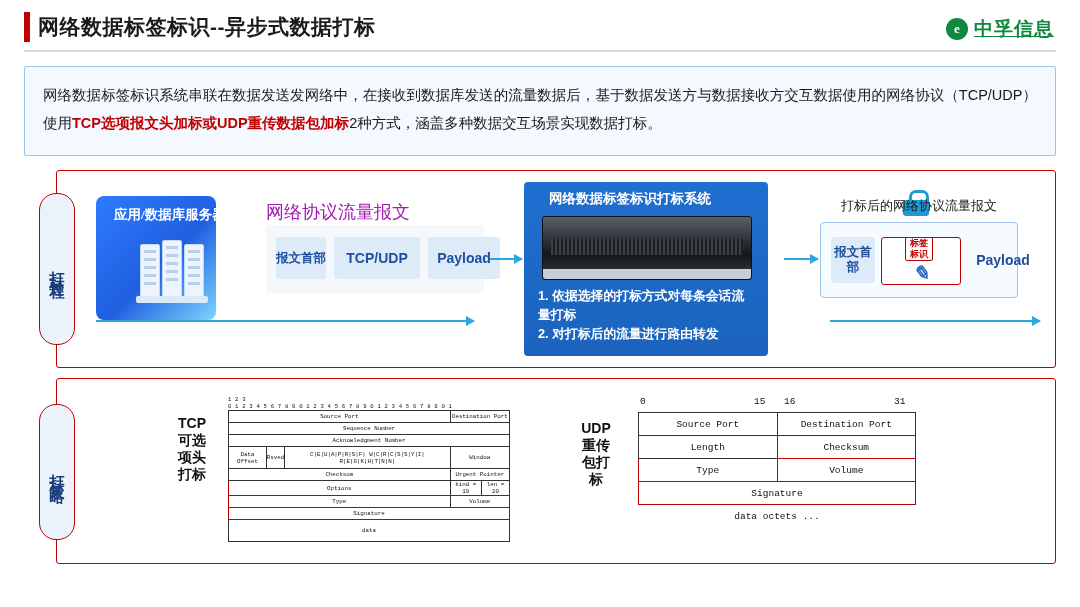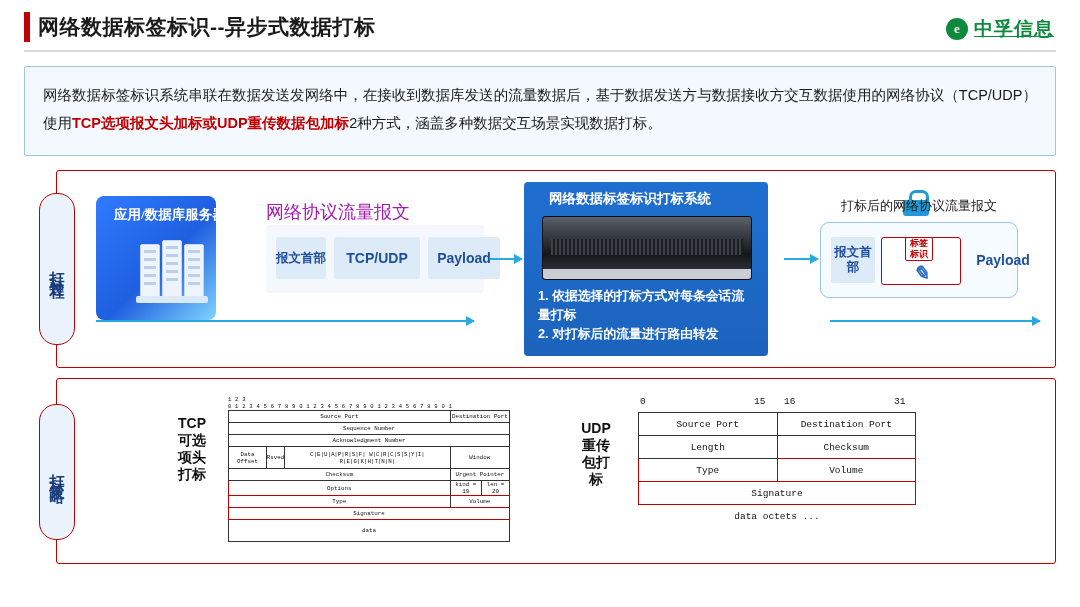--- a/index.html
+++ b/index.html
@@ -59,21 +59,21 @@
   .sys-card{position:absolute;left:524px;top:182px;width:244px;height:174px;background:#1f6fd0;border-radius:4px;
       background:linear-gradient(180deg,#1f6fd0 0%,#1b63bd 100%);}
   .sys-title{position:absolute;top:8px;left:0;width:212px;text-align:center;font-size:13.5px;font-weight:bold;color:#ffffff;}
   .sys-dev{position:absolute;left:18px;top:34px;width:208px;height:62px;border-radius:3px;
       background:linear-gradient(180deg,#5a6068 0%,#2b2f34 40%,#14161a 60%,#3a3f45 100%);
       border:1px solid #0d0f12;}
   .sys-dev:before{content:"";position:absolute;left:8px;top:22px;width:192px;height:16px;background:repeating-linear-gradient(90deg,#3c4147 0 2px,#1b1e22 2px 4px);}
   .sys-dev:after{content:"";position:absolute;left:0;top:52px;width:208px;height:10px;background:#c9ced4;border-radius:0 0 3px 3px;}
   .sys-steps{position:absolute;left:14px;top:104px;width:216px;font-size:12.8px;line-height:19px;color:#fff;font-weight:bold;}
 
-  .out-card{position:absolute;left:820px;top:222px;width:196px;height:74px;border:1px solid #9dc3e6;background:#f6fbff;border-radius:9px;}
+  .out-card{position:absolute;left:820px;top:222px;width:196px;height:74px;border:1px solid #9dc3e6;background:#f6fbff;border-radius:4px;}
   .out-label{position:absolute;top:-26px;left:0;width:196px;text-align:center;font-size:13px;color:#1a1a1a;}
   .out-chip{position:absolute;top:14px;height:46px;display:flex;align-items:center;justify-content:center;text-align:center;font-weight:bold;}
   .out-1{left:10px;width:44px;background:#ddeaf8;border-radius:3px;color:#1f4e9c;font-size:12.5px;line-height:15px;}
   .out-2{left:60px;width:78px;background:#ffffff;border:1.6px solid #c00000;border-radius:3px;flex-direction:column;}
   .out-3{left:146px;width:72px;color:#1f4e9c;font-size:14px;}
   .tag-badge{width:26px;height:30px;border:1px solid #c00000;color:#c00000;font-size:9px;line-height:11px;display:flex;align-items:center;justify-content:center;text-align:center;border-radius:2px;margin-right:4px;}
   .sig-mark{font-size:20px;color:#2b6fc2;font-family:"Liberation Serif",serif;font-style:italic;}
   .lock{position:absolute;left:903px;top:190px;width:26px;height:26px;}
   .lock-body{position:absolute;left:0;top:10px;width:26px;height:16px;background:#1f9ad6;border-radius:3px;}
   .lock-sh{position:absolute;left:6px;top:0;width:14px;height:12px;border:3px solid #1f9ad6;border-bottom:none;border-radius:7px 7px 0 0;}

